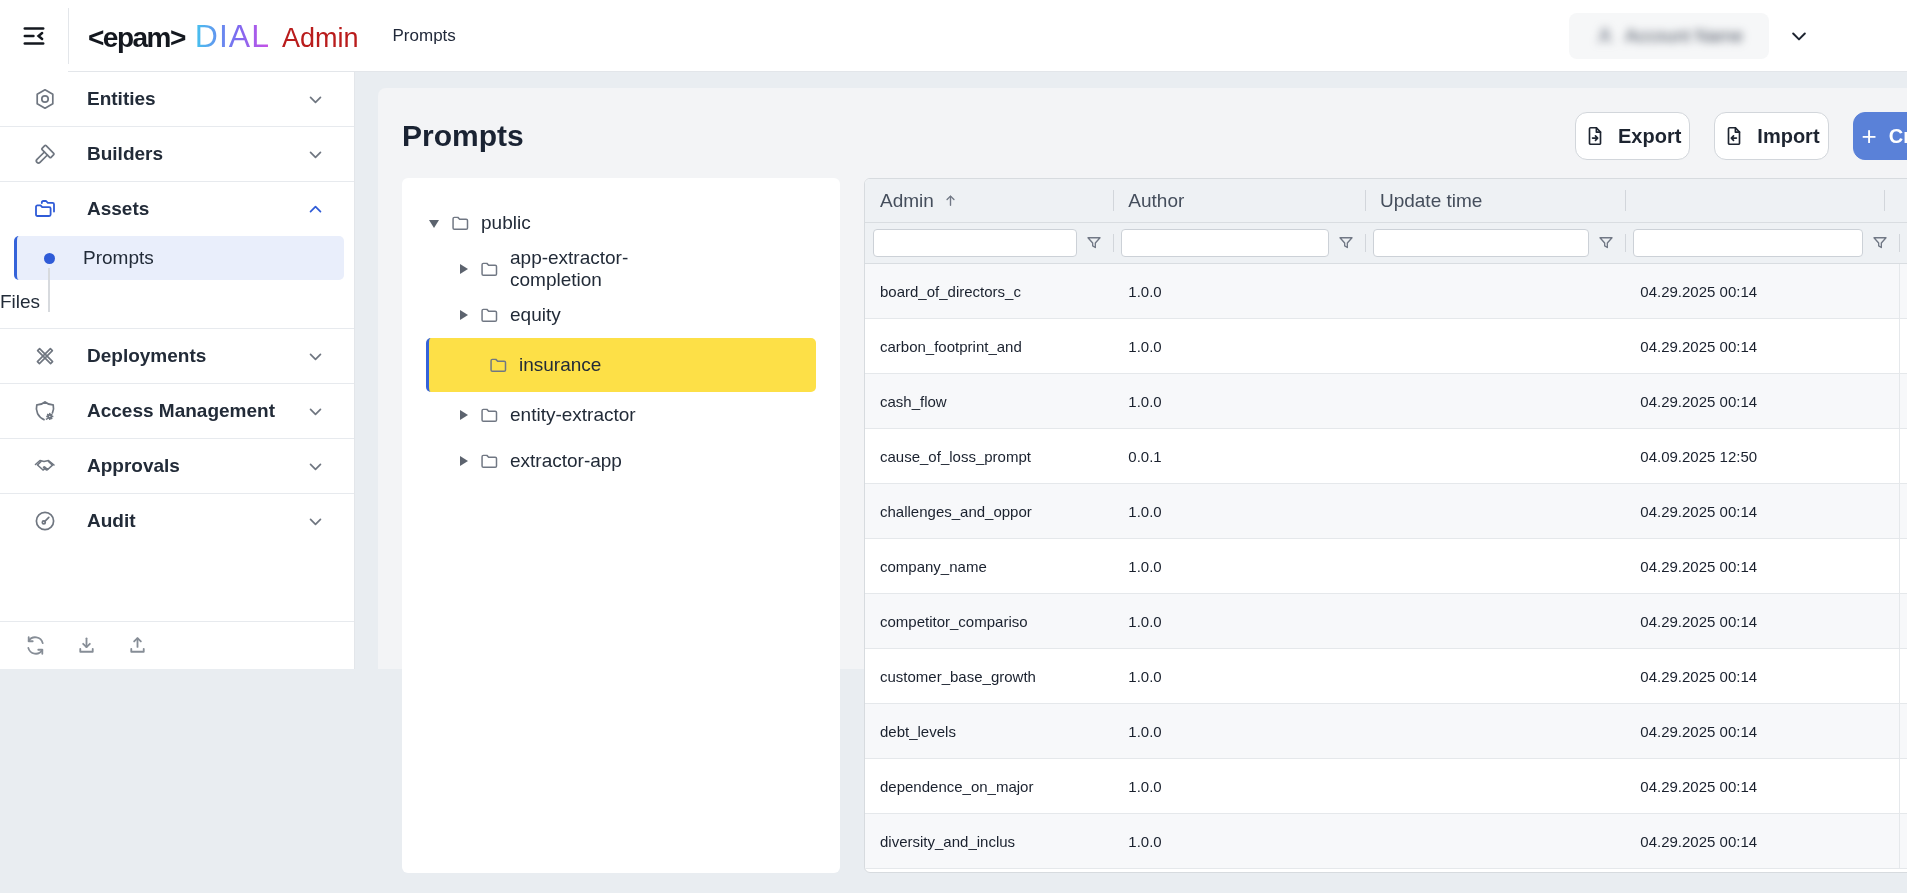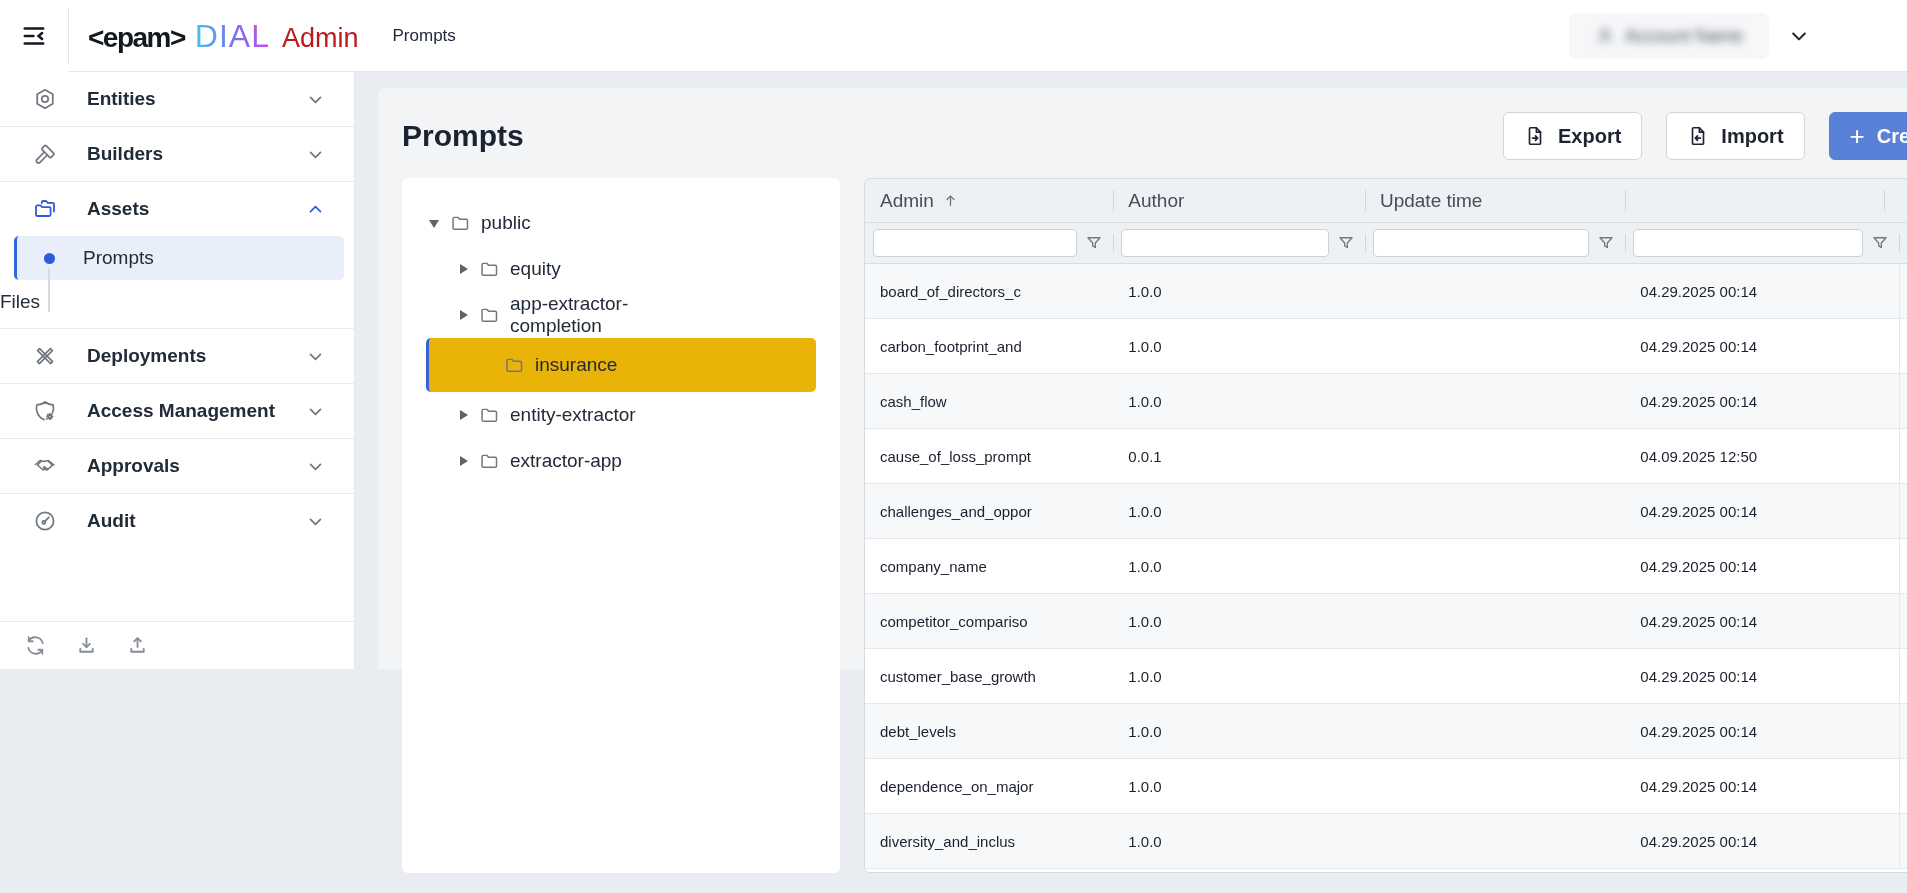--- a/index.html
+++ b/index.html
@@ -47,33 +47,33 @@
   .side-bottom { position:absolute; left:0; right:0; bottom:0; height:48px; border-top:1px solid #e7eaee;
     display:flex; align-items:center; padding-left:24px; gap:28px; }
   .side-bottom button { background:none; border:none; cursor:pointer; padding:0; }
 
   
   .main { flex:1; padding:16px 39px 0 23px; }
   .card { background:#f3f4f6; border-radius:8px 8px 0 0; height:100%; padding:24px 25px 0 24px; }
   .card-head { display:flex; align-items:center; margin-bottom:18px; }
   .page-title { font-size:30px; font-weight:700; color:#1a2333; }
   .head-actions { margin-left:auto; display:flex; gap:24px; }
-  .btn { display:flex; align-items:center; gap:12px; height:48px; padding:0 20px; border-radius:6px;
+  .btn { display:flex; align-items:center; gap:12px; height:48px; padding:0 8px; border-radius:12px;
     font-size:20px; font-weight:600; cursor:pointer; font-family:inherit; }
   .btn.ghost { background:#fff; border:1px solid #d2d6db; color:#1d2430; }
   .btn.primary { background:#5a81d8; border:1px solid #5a81d8; color:#fff; }
   .btn .plus { font-size:26px; font-weight:400; line-height:0; }
 
   .content-row { display:flex; height:695px; }
 
   
   .tree-panel { width:438px; flex:none; background:#fff; border-radius:6px; margin-right:24px; padding-top:22px; }
   .tree-row { display:flex; align-items:center; min-height:46px; margin:0 24px 0 17px; padding-left:10px; cursor:pointer; }
   .tree-row.child { padding-left:41px; }
-  .tree-row.selected { background:#eab308; border-left:3px solid #3563d9; border-radius:5px; min-height:54px; padding-left:54px;margin-left:24px; }
+  .tree-row.selected { background:#fde047; border-left:3px solid #3563d9; border-radius:5px; min-height:54px; padding-left:38px;margin-left:24px; }
   .caret { width:0; height:0; flex:none; }
   .caret.down { border-top:8px solid #5c636e; border-left:5.5px solid transparent; border-right:5.5px solid transparent; margin-top:2px; }
   .caret.right { border-left:8px solid #5c636e; border-top:5.5px solid transparent; border-bottom:5.5px solid transparent; }
   .caret.none { width:10px; }
   .tree-folder { margin-left:11px; flex:none; }
   .tree-lbl { font-size:19px; color:#222b38; margin-left:10px; line-height:1.18; }
   .tree-lbl.wrap { max-width:160px; }
 
   
   .table-panel { flex:1; background:#fff; border:1px solid #d7dbdf; border-radius:6px; overflow:hidden; }
@@ -298,28 +298,28 @@
           <svg class="tree-folder" width="21" height="21" viewBox="0 0 24 24" fill="none" stroke="#707783" stroke-width="1.7" stroke-linejoin="round">
             <path d="M3.5 6.5A1.5 1.5 0 0 1 5 5h4l2 2.2h7.5A1.5 1.5 0 0 1 20 8.7v8.3a1.5 1.5 0 0 1-1.5 1.5H5a1.5 1.5 0 0 1-1.5-1.5z"></path>
           </svg>
           <span class="tree-lbl">public</span>
         </div>
         <div class="tree-row child">
           <span class="caret right"></span>
           <svg class="tree-folder" width="21" height="21" viewBox="0 0 24 24" fill="none" stroke="#707783" stroke-width="1.7" stroke-linejoin="round">
             <path d="M3.5 6.5A1.5 1.5 0 0 1 5 5h4l2 2.2h7.5A1.5 1.5 0 0 1 20 8.7v8.3a1.5 1.5 0 0 1-1.5 1.5H5a1.5 1.5 0 0 1-1.5-1.5z"></path>
           </svg>
-          <span class="tree-lbl">equity</span>
+          <span class="tree-lbl wrap">app-extractor-completion</span>
         </div>
         <div class="tree-row child">
           <span class="caret right"></span>
           <svg class="tree-folder" width="21" height="21" viewBox="0 0 24 24" fill="none" stroke="#707783" stroke-width="1.7" stroke-linejoin="round">
             <path d="M3.5 6.5A1.5 1.5 0 0 1 5 5h4l2 2.2h7.5A1.5 1.5 0 0 1 20 8.7v8.3a1.5 1.5 0 0 1-1.5 1.5H5a1.5 1.5 0 0 1-1.5-1.5z"></path>
           </svg>
-          <span class="tree-lbl wrap">app-extractor-completion</span>
+          <span class="tree-lbl">equity</span>
         </div>
         <div class="tree-row child selected">
           <span class="caret none"></span>
           <svg class="tree-folder" width="21" height="21" viewBox="0 0 24 24" fill="none" stroke="#707783" stroke-width="1.7" stroke-linejoin="round">
             <path d="M3.5 6.5A1.5 1.5 0 0 1 5 5h4l2 2.2h7.5A1.5 1.5 0 0 1 20 8.7v8.3a1.5 1.5 0 0 1-1.5 1.5H5a1.5 1.5 0 0 1-1.5-1.5z"></path>
           </svg>
           <span class="tree-lbl">insurance</span>
         </div>
         <div class="tree-row child">
           <span class="caret right"></span>

